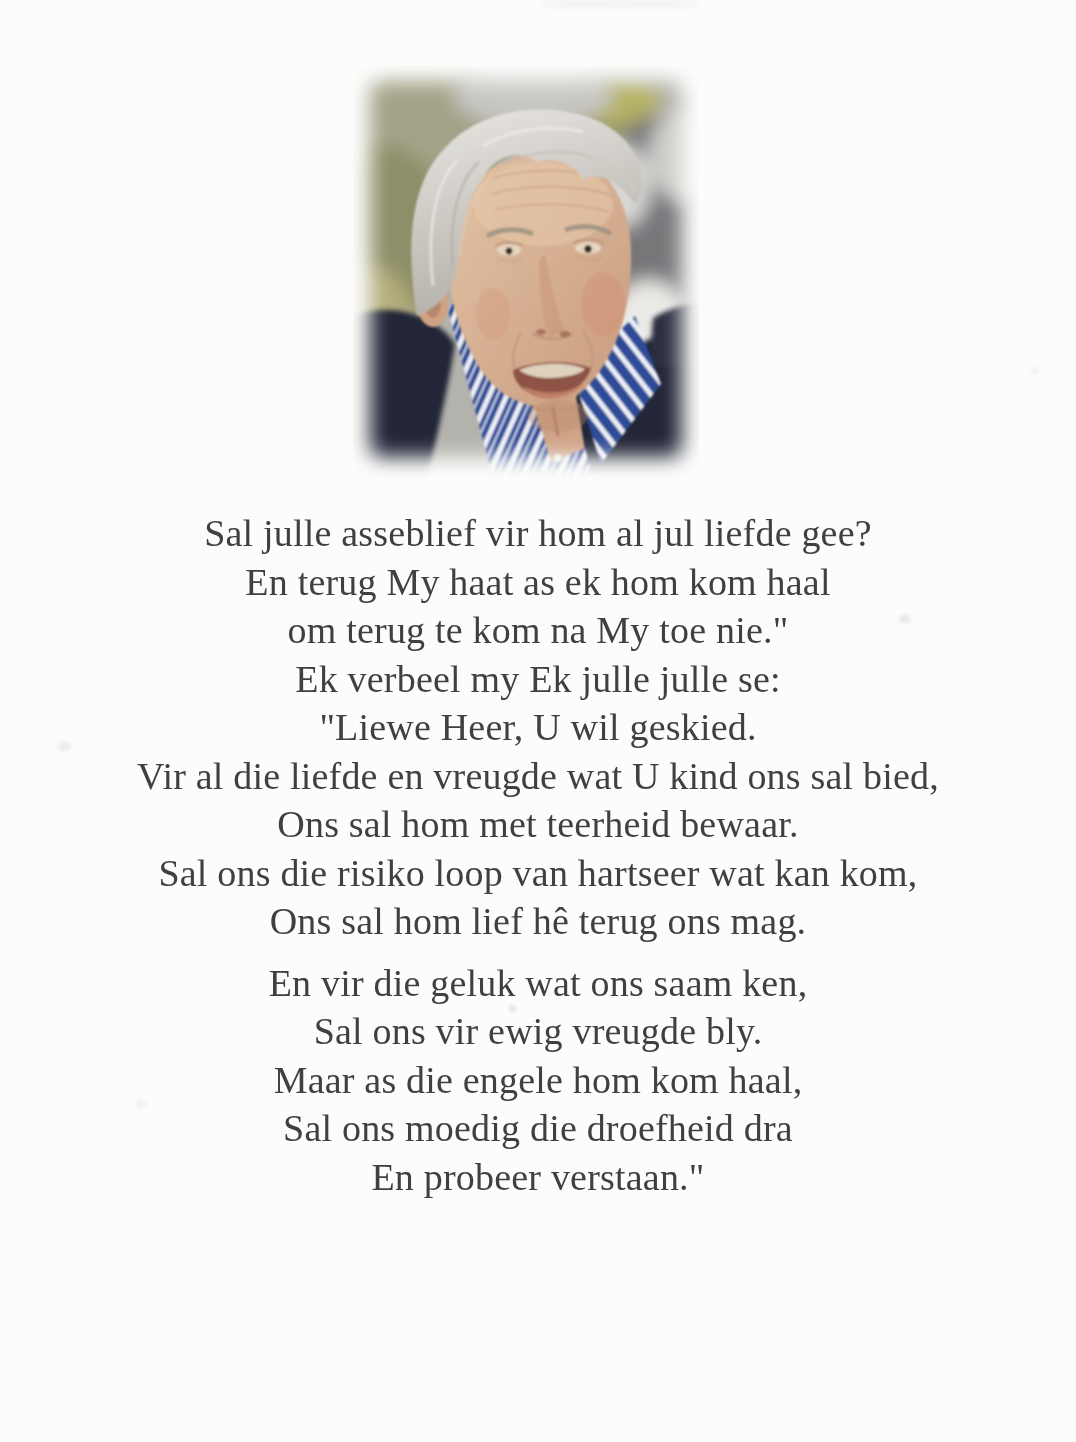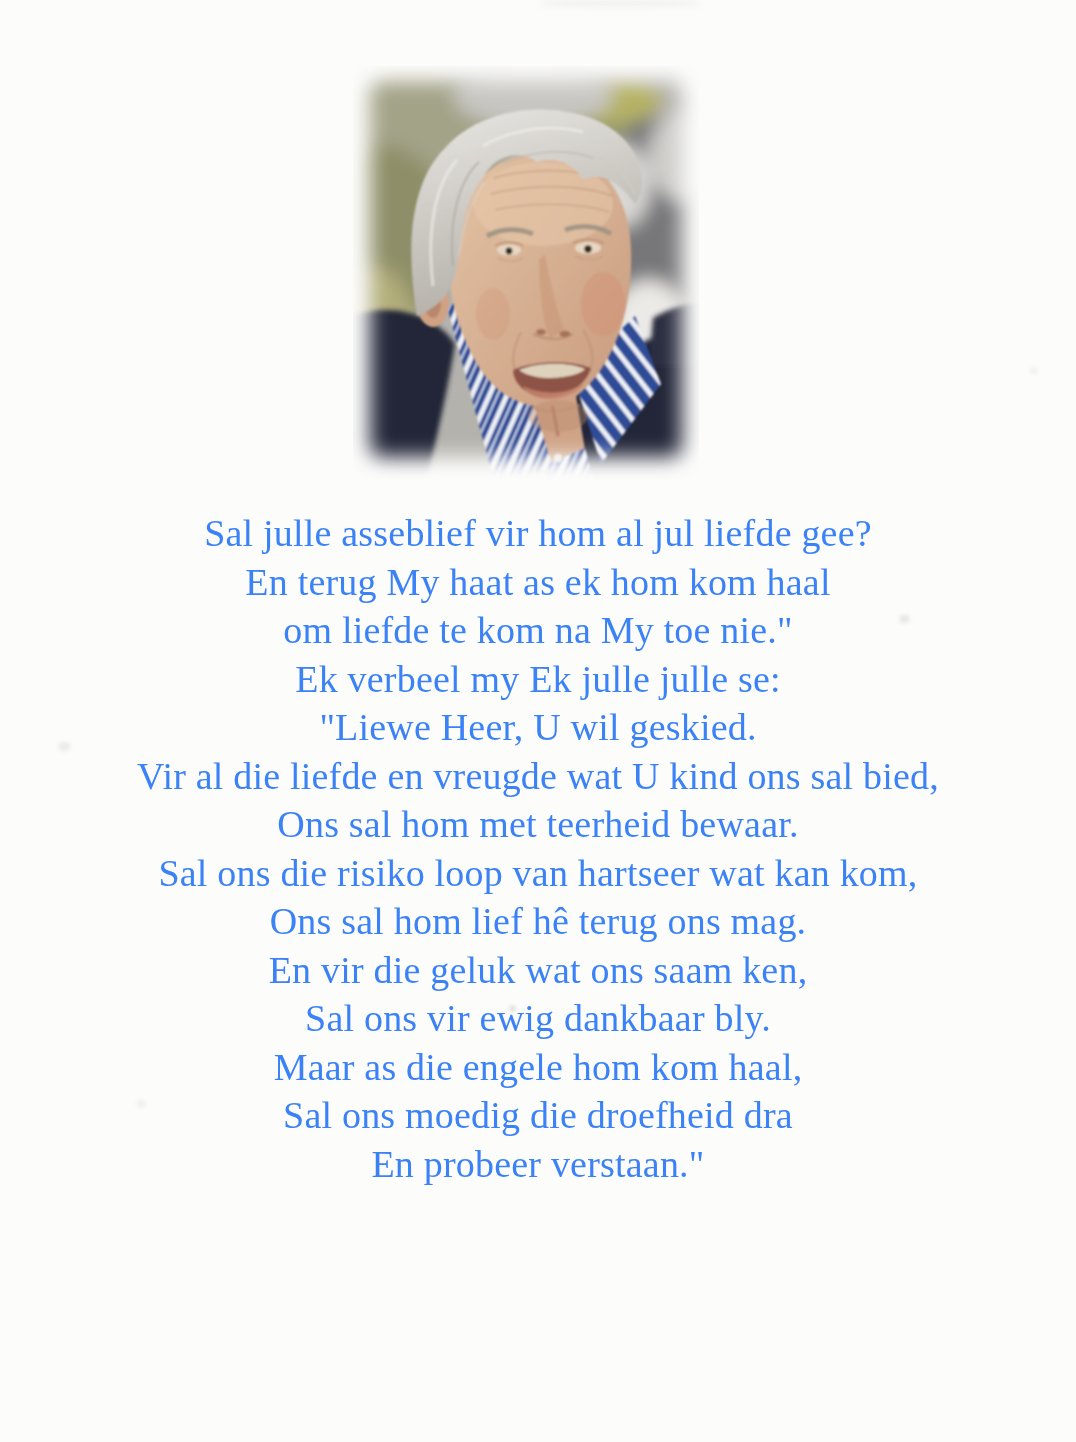--- a/index.html
+++ b/index.html
@@ -18,27 +18,27 @@
     position: absolute;
     left: 353px; top: 66px;
     width: 346px; height: 414px;
   }
   .photo svg { display: block; width: 100%; height: 100%; }
   .poem {
     position: absolute;
     left: 0; top: 509px;
     width: 1076px;
     text-align: center;
-    color: #3b82f6;
+    color: #404040;
     font-size: 38px;
     line-height: 48.5px;
     letter-spacing: 0.2px;
   }
   .poem-line { white-space: nowrap; }
-  .stanza2 { }
+  .stanza2 { margin-top: 13px; }
   .speck {
     position: absolute;
     border-radius: 50%;
     filter: blur(2px);
   }
   .smudge {
     position: absolute;
     filter: blur(3px);
     border-radius: 40%;
   }
@@ -172,31 +172,31 @@
           <path d="M 106,190 C 110,160 118,134 132,116" stroke="#d9d6d0" stroke-width="2" fill="none" opacity="0.5"></path>
         </g>
       </g>
     </svg>
   </div>
 
   <div class="poem">
     <div class="stanza">
       <div class="poem-line">Sal julle asseblief vir hom al jul liefde gee?</div>
       <div class="poem-line">En terug My haat as ek hom kom haal</div>
-      <div class="poem-line">om liefde te kom na My toe nie."</div>
+      <div class="poem-line">om terug te kom na My toe nie."</div>
       <div class="poem-line">Ek verbeel my Ek julle julle se:</div>
       <div class="poem-line">"Liewe Heer, U wil geskied.</div>
       <div class="poem-line">Vir al die liefde en vreugde wat U kind ons sal bied,</div>
       <div class="poem-line">Ons sal hom met teerheid bewaar.</div>
       <div class="poem-line">Sal ons die risiko loop van hartseer wat kan kom,</div>
       <div class="poem-line">Ons sal hom lief hê terug ons mag.</div>
     </div>
     <div class="stanza stanza2">
       <div class="poem-line">En vir die geluk wat ons saam ken,</div>
-      <div class="poem-line">Sal ons vir ewig dankbaar bly.</div>
+      <div class="poem-line">Sal ons vir ewig vreugde bly.</div>
       <div class="poem-line">Maar as die engele hom kom haal,</div>
       <div class="poem-line">Sal ons moedig die droefheid dra</div>
       <div class="poem-line">En probeer verstaan."</div>
     </div>
   </div>
 
   <div class="smudge" style="left:540px; top:0px; width:160px; height:7px; background:#ededeb; opacity:.8;"></div>
   <div class="speck" style="left:899px; top:615px; width:11px; height:8px; background:#dcdcda; opacity:.7;"></div>
   <div class="speck" style="left:58px; top:742px; width:13px; height:9px; background:#e3e3e0; opacity:.7;"></div>
   <div class="speck" style="left:1030px; top:368px; width:8px; height:6px; background:#e6e6e3; opacity:.6;"></div>

